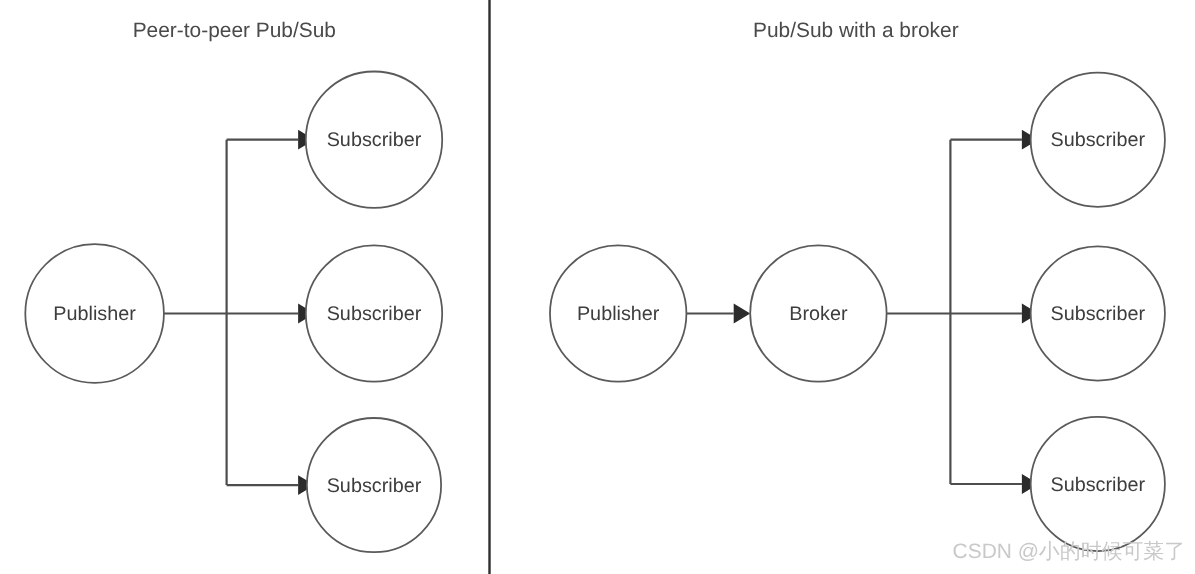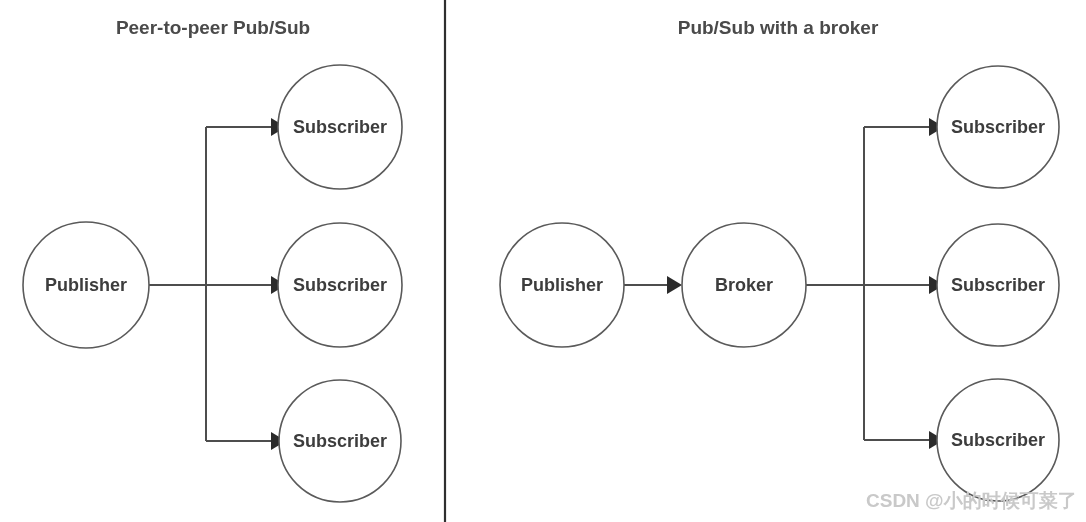--- a/index.html
+++ b/index.html
@@ -9,21 +9,20 @@
   }
   body {
     font-family: "Liberation Sans", sans-serif;
   }
   #canvas {
     position: relative;
     width: 1086px;
     height: 522px;
     background: #ffffff;
     overflow: hidden;
-    font-weight: bold;
   }
   #diagram-svg {
     position: absolute;
     left: 0;
     top: 0;
     width: 1086px;
     height: 522px;
     display: block;
   }
   .panel-title {

